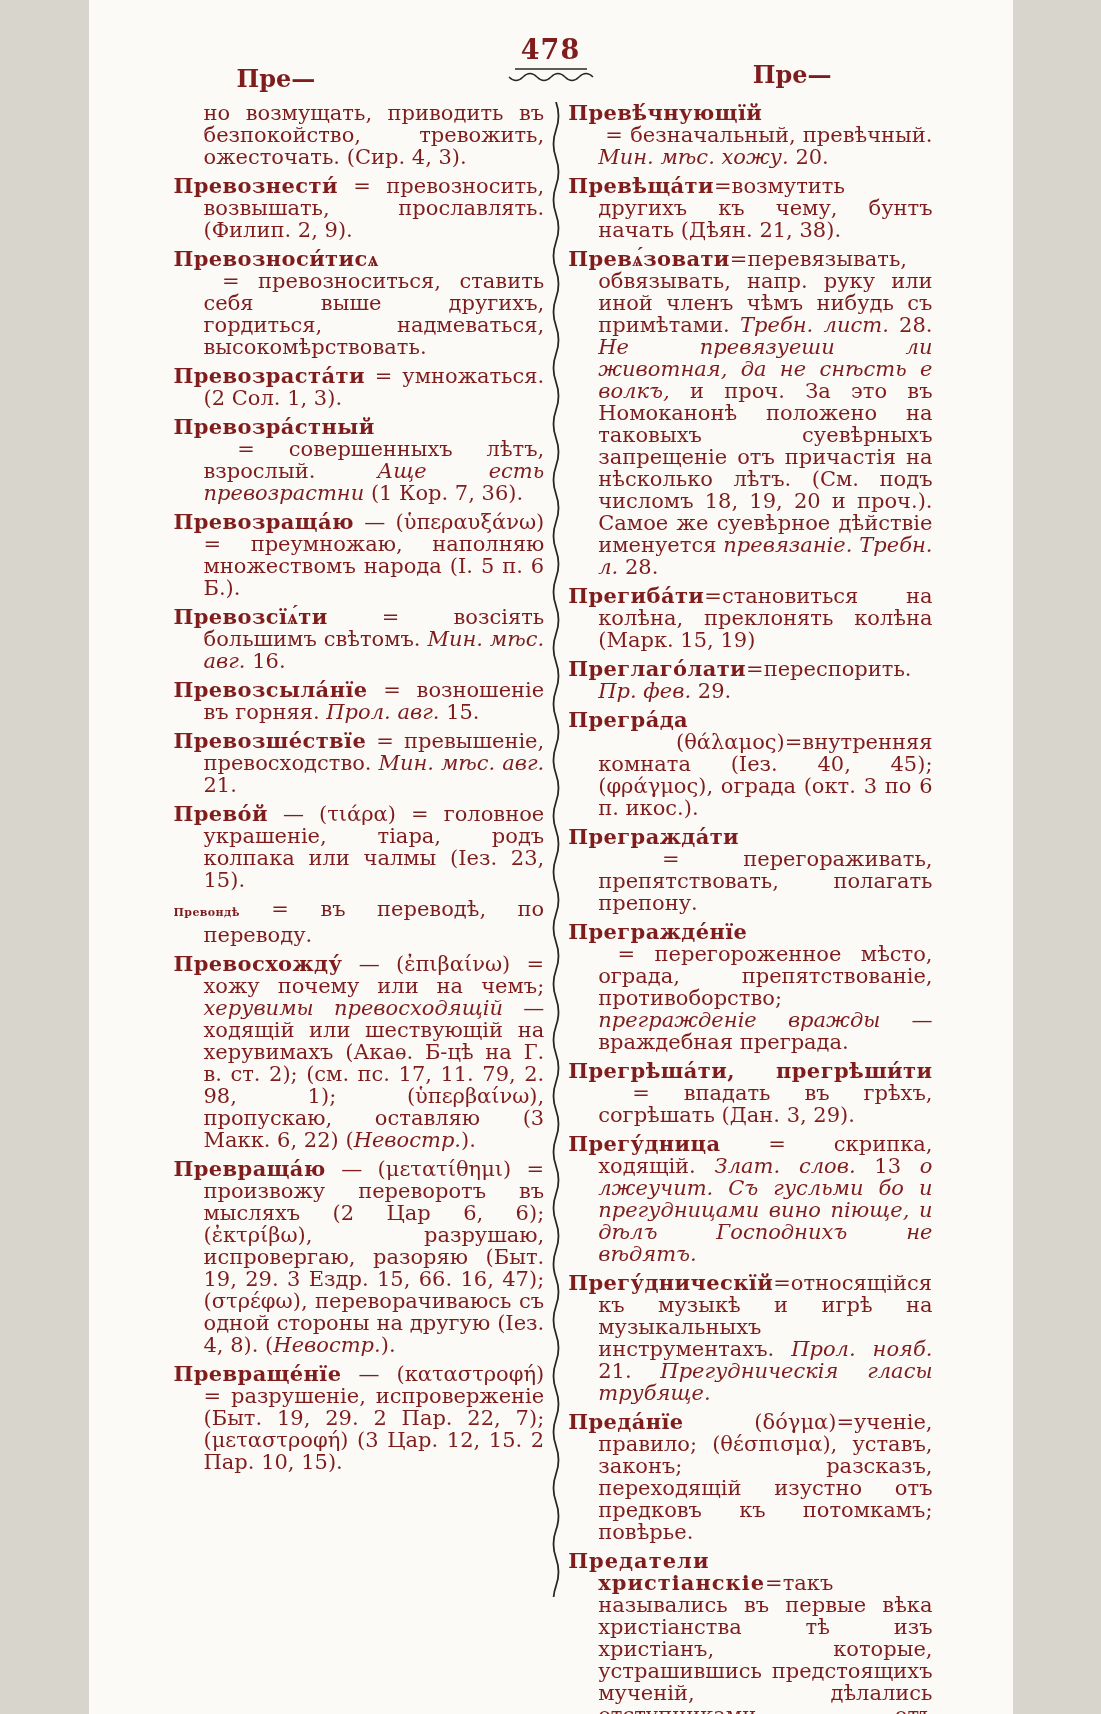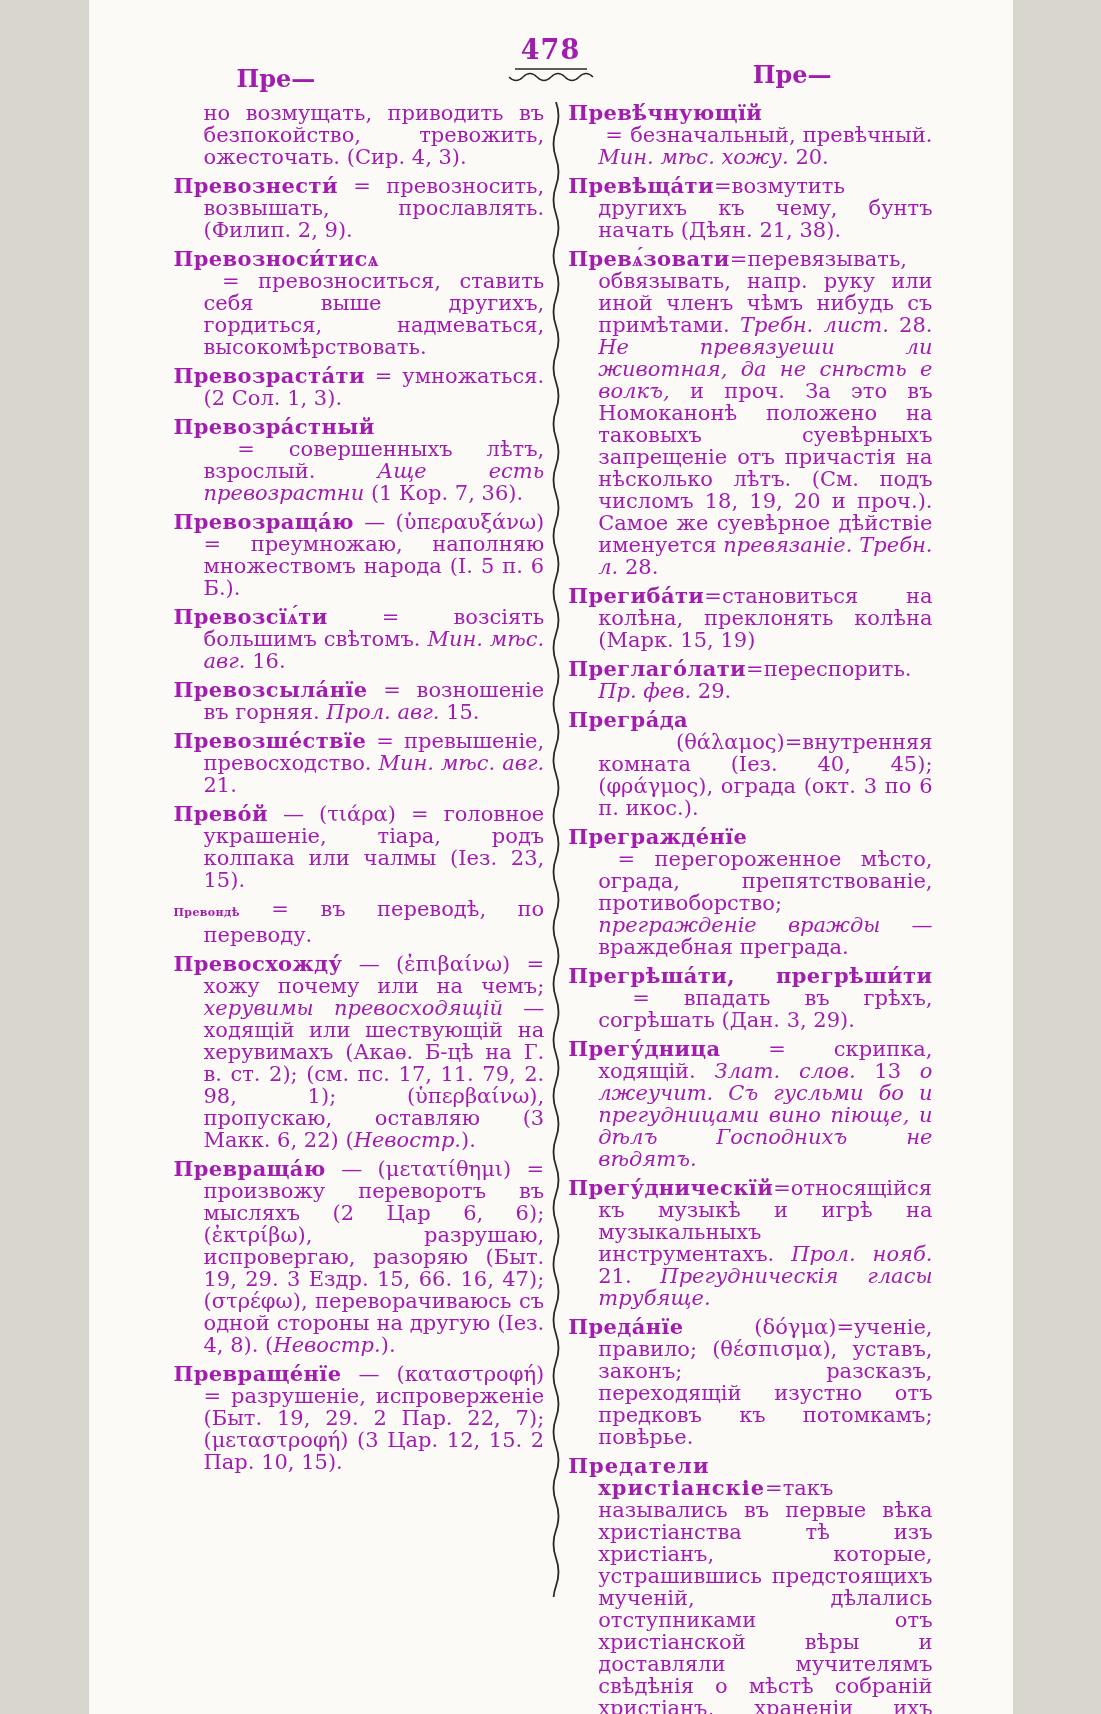--- a/index.html
+++ b/index.html
@@ -1,21 +1,21 @@
 <!DOCTYPE html>
 <html><head>
 <meta charset="utf-8">
 <style>
   html,body{margin:0;padding:0;background:#d8d5cd;}
   .page{
     position:relative;
     width:880px;height:1714px;
     margin:0 auto;
     background:#fbfaf6;
-    color:#a21caf;
+    color:#7f1d1d;
     font-family:"DejaVu Serif","Liberation Serif",serif;
     overflow:hidden;
     padding-left:44px;
   }
   .page-number{
     position:absolute;top:34px;left:0;right:0;
     text-align:center;font-size:27px;font-weight:bold;letter-spacing:1px;
   }
   .page-number-flourish{
     position:absolute;top:66px;left:50%;transform:translateX(-50%);
@@ -78,20 +78,21 @@
     <svg class="divider" width="24" height="1495" aria-hidden="true">
       <path fill="none" stroke="#2b2823" stroke-width="1.8" d="M12 0 q5 14 0 28 q-5 14 0 28 q5 14 0 28 q-5 14 0 28 q5 14 0 28 q-5 14 0 28 q5 14 0 28 q-5 14 0 28 q5 14 0 28 q-5 14 0 28 q5 14 0 28 q-5 14 0 28 q5 14 0 28 q-5 14 0 28 q5 14 0 28 q-5 14 0 28 q5 14 0 28 q-5 14 0 28 q5 14 0 28 q-5 14 0 28 q5 14 0 28 q-5 14 0 28 q5 14 0 28 q-5 14 0 28 q5 14 0 28 q-5 14 0 28 q5 14 0 28 q-5 14 0 28 q5 14 0 28 q-5 14 0 28 q5 14 0 28 q-5 14 0 28 q5 14 0 28 q-5 14 0 28 q5 14 0 28 q-5 14 0 28 q5 14 0 28 q-5 14 0 28 q5 14 0 28 q-5 14 0 28 q5 14 0 28 q-5 14 0 28 q5 14 0 28 q-5 14 0 28 q5 14 0 28 q-5 14 0 28 q5 14 0 28 q-5 14 0 28 q5 14 0 28 q-5 14 0 28 q5 14 0 28 q-5 14 0 28 q5 14 0 28 q-5 14 0 28"></path>
     </svg>
     <div class="col right">
         <p class="entry"><span class="head">Превѣ́чнующїй</span><span class="sep"> = </span><span>безначальный, превѣчный. </span><i>Мин. мѣс. хожу.</i><span> 20.</span></p>
         <p class="entry"><span class="head">Превѣща́ти</span><span class="sep">=</span><span>возмутить другихъ къ чему, бунтъ начать (Дѣян. 21, 38).</span></p>
         <p class="entry"><span class="head">Превѧ́зовати</span><span class="sep">=</span><span>перевязывать, обвязывать, напр. руку или иной членъ чѣмъ нибудь съ примѣтами. </span><i>Требн. лист.</i><span> 28. </span><i>Не превязуеши ли животная, да не снѣсть е волкъ,</i><span> и проч. За это въ Номоканонѣ положено на таковыхъ суевѣрныхъ запрещеніе отъ причастія на нѣсколько лѣтъ. (См. подъ числомъ 18, 19, 20 и проч.). Самое же суевѣрное дѣйствіе именуется </span><i>превязаніе. Требн. л.</i><span> 28.</span></p>
         <p class="entry"><span class="head">Прегиба́ти</span><span class="sep">=</span><span>становиться на колѣна, преклонять колѣна (Марк. 15, 19)</span></p>
         <p class="entry"><span class="head">Преглаго́лати</span><span class="sep">=</span><span>переспорить. </span><i>Пр. фев.</i><span> 29.</span></p>
         <p class="entry"><span class="head">Прегра́да</span><span class="sep"> </span><span>(θάλαμος)=внутренняя комната (Іез. 40, 45); (φράγμος), ограда (окт. 3 по 6 п. икос.).</span></p>
+        <p class="entry"><span class="head">Прегражда́ти</span><span class="sep"> = </span><span>перегораживать, препятствовать, полагать препону.</span></p>
         <p class="entry"><span class="head">Прегражде́нїе</span><span class="sep"> = </span><span>перегороженное мѣсто, ограда, препятствованіе, противоборство; </span><i>прегражденіе вражды</i><span> — враждебная преграда.</span></p>
         <p class="entry"><span class="head">Прегрѣша́ти, прегрѣши́ти</span><span class="sep"> = </span><span>впадать въ грѣхъ, согрѣшать (Дан. 3, 29).</span></p>
         <p class="entry"><span class="head">Прегу́дница</span><span class="sep"> = </span><span>скрипка, ходящій. </span><i>Злат. слов.</i><span> 13 </span><i>о лжеучит. Съ гусльми бо и прегудницами вино піюще, и дѣлъ Господнихъ не вѣдятъ.</i></p>
         <p class="entry"><span class="head">Прегу́дническїй</span><span class="sep">=</span><span>относящійся къ музыкѣ и игрѣ на музыкальныхъ инструментахъ. </span><i>Прол. нояб.</i><span> 21. </span><i>Прегудническія гласы трубяще.</i></p>
         <p class="entry"><span class="head">Преда́нїе</span><span class="sep"> </span><span>(δόγμα)=ученіе, правило; (θέσπισμα), уставъ, законъ; разсказъ, переходящій изустно отъ предковъ къ потомкамъ; повѣрье.</span></p>
         <p class="entry"><span class="head plain">Предатели христіанскіе</span><span class="sep">=</span><span>такъ назывались въ первые вѣка христіанства тѣ изъ христіанъ, которые, устрашившись предстоящихъ мученій, дѣлались отступниками отъ христіанской вѣры и доставляли мучителямъ свѣдѣнія о мѣстѣ собраній христіанъ, храненіи ихъ церковныхъ книгъ и принадлежностей. </span></p>
       </div>
   </div>
 
 </div>

